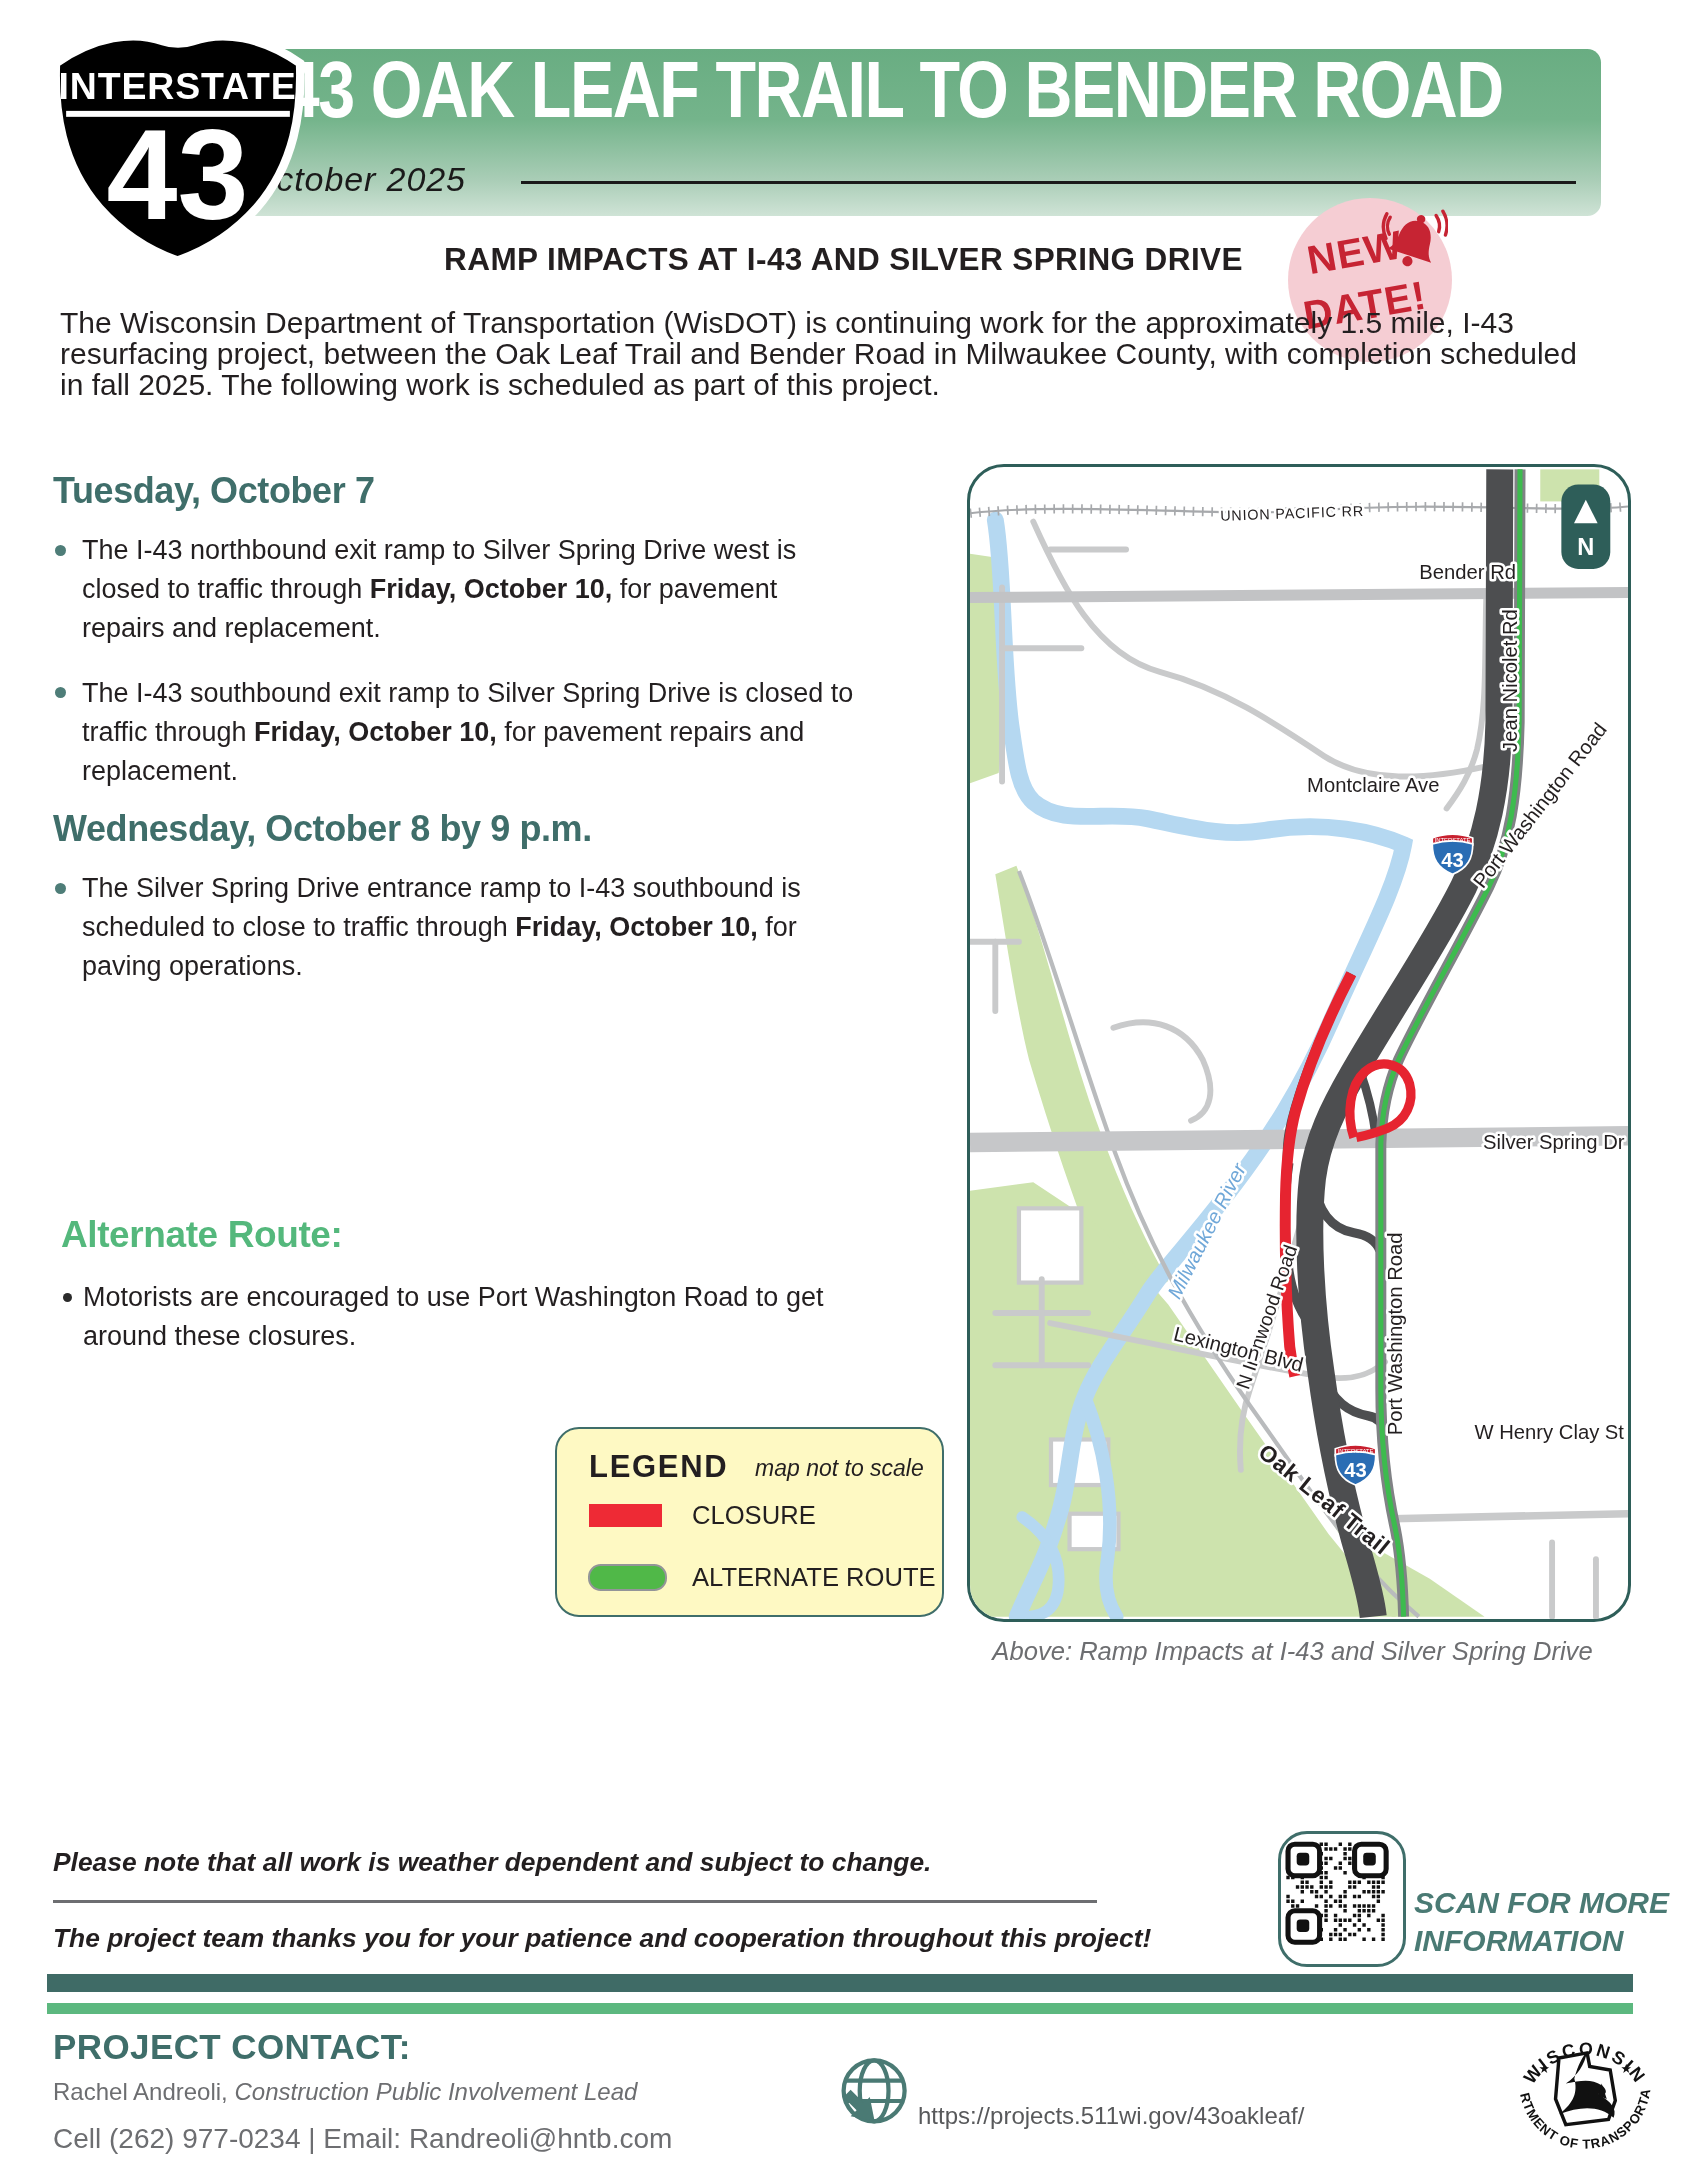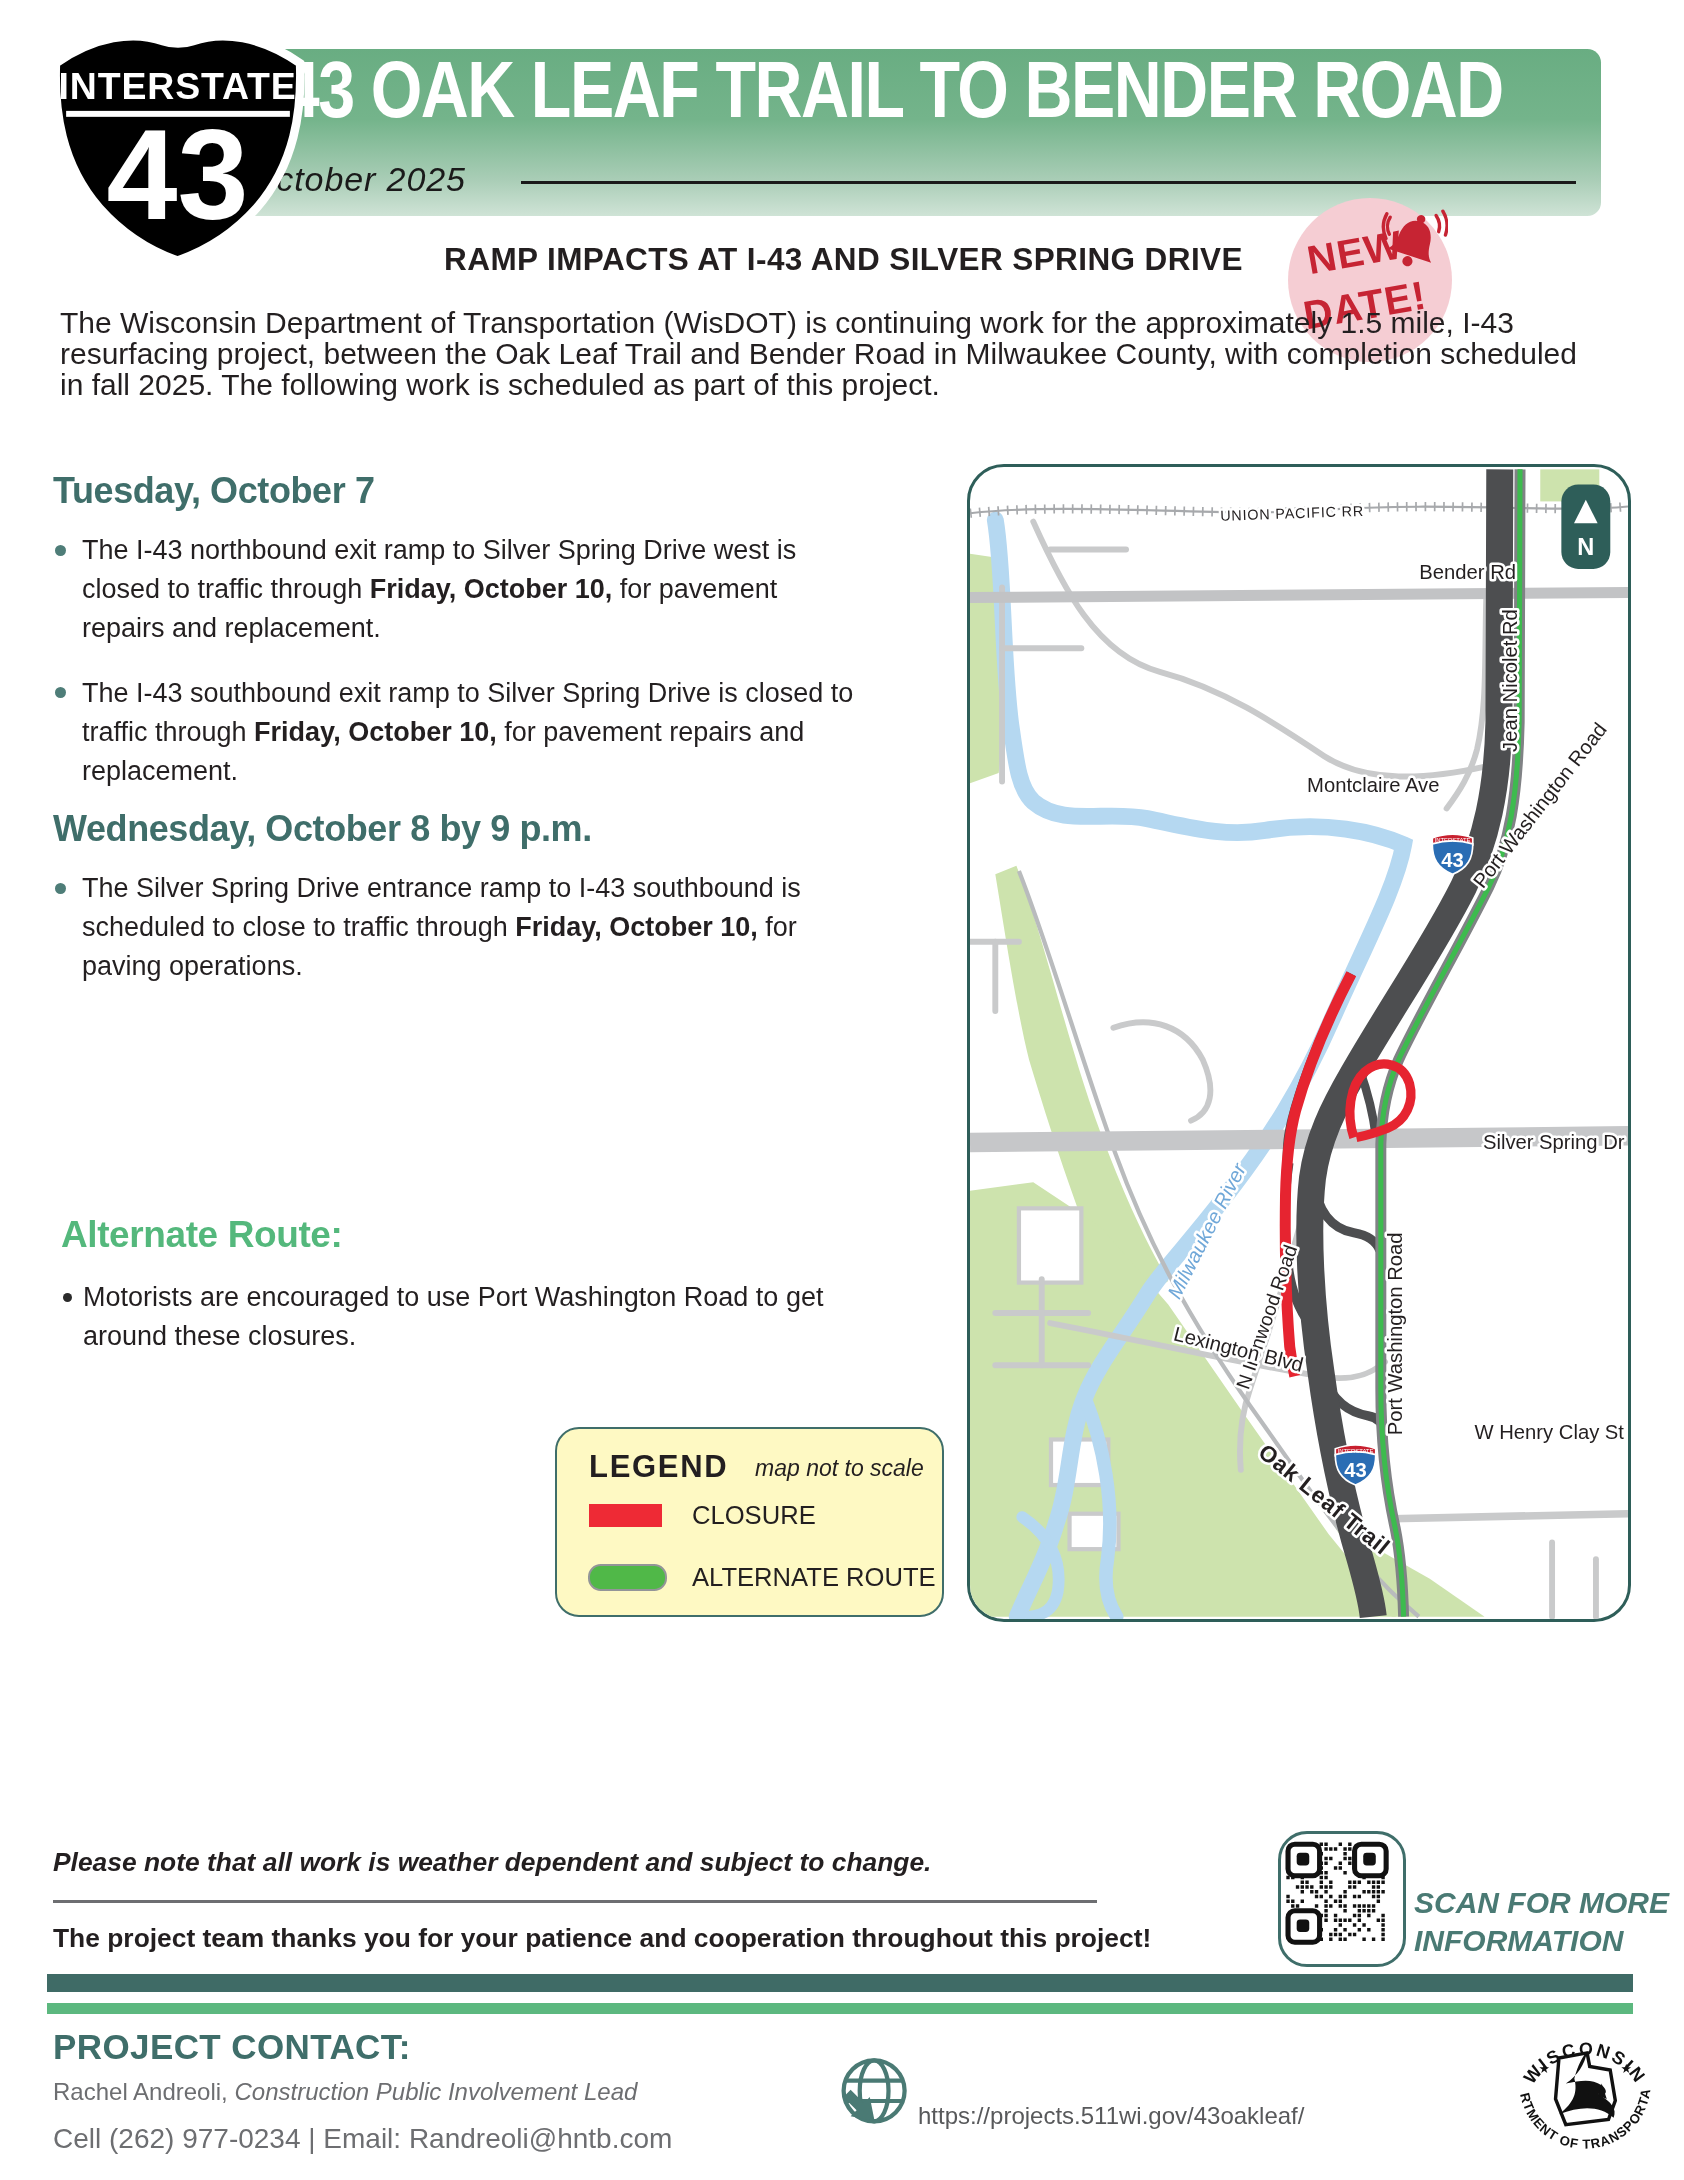--- a/index.html
+++ b/index.html
@@ -41,21 +41,21 @@
 
   
   #map-frame{left:967px;top:464px;width:664px;height:1158px;border:3.4px solid #2e5e59;border-radius:37px;
              overflow:hidden;background:#ffffff;box-sizing:border-box;}
   #map-frame svg{display:block;}
   #map-caption{left:954px;top:1637px;width:677px;text-align:center;font-size:25.6px;font-style:italic;color:#6d6e71;}
 
   
   #note1{left:53px;top:1847px;font-size:26.4px;font-weight:bold;font-style:italic;}
   #note-rule{left:53px;top:1900px;width:1044px;height:2.6px;background:#6d6e71;}
-  #note2{left:53px;top:1923px;font-size:26.4px;font-weight:bold;}
+  #note2{left:53px;top:1923px;font-size:26.4px;font-weight:bold;font-style:italic;}
   #qr-box{left:1278px;top:1831px;width:128px;height:136px;border:3.4px solid #3f6e6a;border-radius:29px;
           background:#fff;box-sizing:border-box;}
   #scan-text{left:1414px;top:1884px;width:256px;font-size:30px;line-height:38px;font-style:italic;
              font-weight:bold;color:#4a7a74;}
   #bar-dark{left:47px;top:1974px;width:1586px;height:18px;background:#3f6b66;}
   #bar-green{left:47px;top:2003px;width:1586px;height:11px;background:#5cb87f;}
   #contact-h{left:53px;top:2027px;font-size:35px;font-weight:bold;color:#3f6e6a;letter-spacing:0.4px;}
   #contact-1{left:53px;top:2078px;font-size:24px;color:#6d6e71;}
   #contact-1 .it{font-style:italic;}
   #contact-2{left:53px;top:2123px;font-size:28px;color:#6d6e71;}
@@ -243,20 +243,21 @@
         <text x="24" y="43" text-anchor="middle" font-size="24" font-weight="bold" fill="#ffffff">43</text>
       </g>
 
       <g>
         <rect x="701" y="18" width="58" height="100" rx="20" fill="#2e5e59"></rect>
         <polygon points="730,36 716,64 744,64" fill="#ffffff"></polygon>
         <text x="730" y="102" text-anchor="middle" font-size="28" font-weight="bold" fill="#ffffff">N</text>
       </g>
     </svg>
   </div>
+  <div class="abs" id="map-caption">Above: Ramp Impacts at I-43 and Silver Spring Drive</div>
 
   <div class="abs" id="note1">Please note that all work is weather dependent and subject to change.</div>
   <div class="abs" id="note-rule"></div>
   <div class="abs" id="note2">The project team thanks you for your patience and cooperation throughout this project!</div>
 
   <div class="abs" id="qr-box">
     <svg id="qr-svg" width="121" height="129" viewBox="0 0 142 152">
         <path d="M45.199999999999996,10h4v4h-4zM50.8,10h4v4h-4zM67.6,10h4v4h-4zM78.8,10h4v4h-4zM50.8,15.6h4v4h-4zM56.4,15.6h4v4h-4zM62,15.6h4v4h-4zM73.19999999999999,15.6h4v4h-4zM78.8,15.6h4v4h-4zM45.199999999999996,21.2h4v4h-4zM73.19999999999999,21.2h4v4h-4zM50.8,26.799999999999997h4v4h-4zM56.4,26.799999999999997h4v4h-4zM73.19999999999999,26.799999999999997h4v4h-4zM78.8,26.799999999999997h4v4h-4zM45.199999999999996,32.4h4v4h-4zM50.8,32.4h4v4h-4zM67.6,32.4h4v4h-4zM78.8,32.4h4v4h-4zM45.199999999999996,38h4v4h-4zM62,38h4v4h-4zM67.6,38h4v4h-4zM45.199999999999996,43.599999999999994h4v4h-4zM50.8,43.599999999999994h4v4h-4zM73.19999999999999,43.599999999999994h4v4h-4zM6,49.199999999999996h4v4h-4zM11.6,49.199999999999996h4v4h-4zM22.799999999999997,49.199999999999996h4v4h-4zM45.199999999999996,49.199999999999996h4v4h-4zM50.8,49.199999999999996h4v4h-4zM95.6,49.199999999999996h4v4h-4zM118,49.199999999999996h4v4h-4zM22.799999999999997,54.8h4v4h-4zM28.4,54.8h4v4h-4zM45.199999999999996,54.8h4v4h-4zM56.4,54.8h4v4h-4zM78.8,54.8h4v4h-4zM84.39999999999999,54.8h4v4h-4zM90,54.8h4v4h-4zM101.19999999999999,54.8h4v4h-4zM106.8,54.8h4v4h-4zM112.39999999999999,54.8h4v4h-4zM118,54.8h4v4h-4zM17.2,60.4h4v4h-4zM22.799999999999997,60.4h4v4h-4zM28.4,60.4h4v4h-4zM34,60.4h4v4h-4zM45.199999999999996,60.4h4v4h-4zM50.8,60.4h4v4h-4zM56.4,60.4h4v4h-4zM78.8,60.4h4v4h-4zM84.39999999999999,60.4h4v4h-4zM106.8,60.4h4v4h-4zM112.39999999999999,60.4h4v4h-4zM22.799999999999997,66h4v4h-4zM34,66h4v4h-4zM39.599999999999994,66h4v4h-4zM50.8,66h4v4h-4zM73.19999999999999,66h4v4h-4zM95.6,66h4v4h-4zM101.19999999999999,66h4v4h-4zM106.8,66h4v4h-4zM112.39999999999999,66h4v4h-4zM118,66h4v4h-4zM6,71.6h4v4h-4zM39.599999999999994,71.6h4v4h-4zM45.199999999999996,71.6h4v4h-4zM56.4,71.6h4v4h-4zM67.6,71.6h4v4h-4zM73.19999999999999,71.6h4v4h-4zM84.39999999999999,71.6h4v4h-4zM90,71.6h4v4h-4zM106.8,71.6h4v4h-4zM112.39999999999999,71.6h4v4h-4zM6,77.19999999999999h4v4h-4zM11.6,77.19999999999999h4v4h-4zM22.799999999999997,77.19999999999999h4v4h-4zM50.8,77.19999999999999h4v4h-4zM62,77.19999999999999h4v4h-4zM67.6,77.19999999999999h4v4h-4zM112.39999999999999,77.19999999999999h4v4h-4zM11.6,82.8h4v4h-4zM17.2,82.8h4v4h-4zM39.599999999999994,82.8h4v4h-4zM50.8,82.8h4v4h-4zM56.4,82.8h4v4h-4zM67.6,82.8h4v4h-4zM73.19999999999999,82.8h4v4h-4zM84.39999999999999,82.8h4v4h-4zM90,82.8h4v4h-4zM95.6,82.8h4v4h-4zM101.19999999999999,82.8h4v4h-4zM106.8,82.8h4v4h-4zM50.8,88.39999999999999h4v4h-4zM73.19999999999999,88.39999999999999h4v4h-4zM90,88.39999999999999h4v4h-4zM95.6,88.39999999999999h4v4h-4zM101.19999999999999,88.39999999999999h4v4h-4zM106.8,88.39999999999999h4v4h-4zM45.199999999999996,94h4v4h-4zM50.8,94h4v4h-4zM62,94h4v4h-4zM84.39999999999999,94h4v4h-4zM90,94h4v4h-4zM101.19999999999999,94h4v4h-4zM118,94h4v4h-4zM50.8,99.6h4v4h-4zM62,99.6h4v4h-4zM67.6,99.6h4v4h-4zM73.19999999999999,99.6h4v4h-4zM78.8,99.6h4v4h-4zM90,99.6h4v4h-4zM112.39999999999999,99.6h4v4h-4zM118,99.6h4v4h-4zM67.6,105.19999999999999h4v4h-4zM84.39999999999999,105.19999999999999h4v4h-4zM95.6,105.19999999999999h4v4h-4zM118,105.19999999999999h4v4h-4zM45.199999999999996,110.8h4v4h-4zM62,110.8h4v4h-4zM73.19999999999999,110.8h4v4h-4zM90,110.8h4v4h-4zM101.19999999999999,110.8h4v4h-4zM118,110.8h4v4h-4zM56.4,116.39999999999999h4v4h-4zM62,116.39999999999999h4v4h-4zM67.6,116.39999999999999h4v4h-4zM78.8,116.39999999999999h4v4h-4zM84.39999999999999,116.39999999999999h4v4h-4zM118,116.39999999999999h4v4h-4zM45.199999999999996,122h4v4h-4zM56.4,122h4v4h-4zM67.6,122h4v4h-4zM73.19999999999999,122h4v4h-4zM95.6,122h4v4h-4zM106.8,122h4v4h-4zM118,122h4v4h-4z" fill="#111"></path>
         <g>
           <rect x="8" y="12" width="37.199999999999996" height="37.199999999999996" rx="8" fill="none" stroke="#111" stroke-width="6"></rect>

